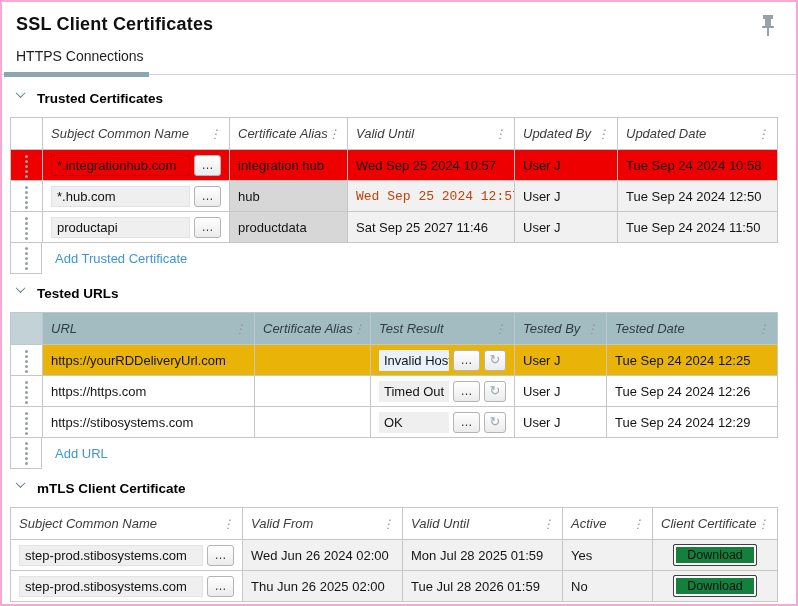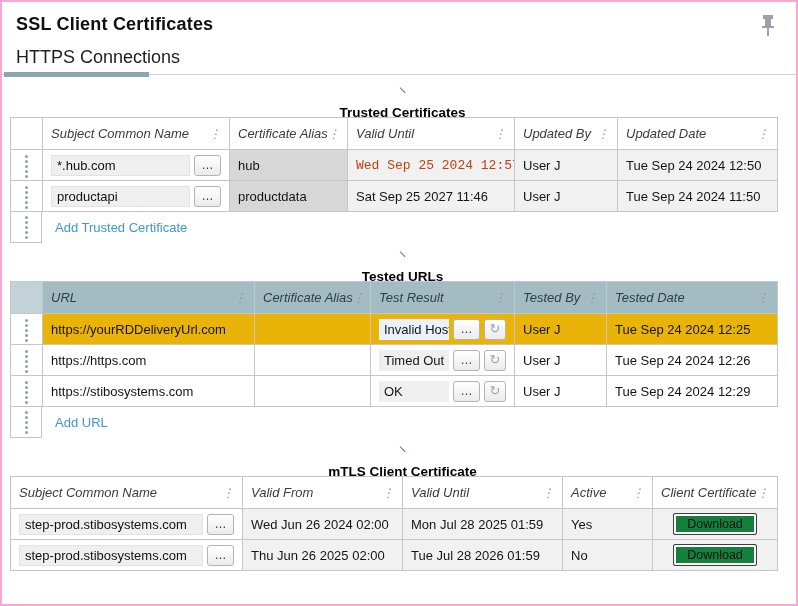--- a/index.html
+++ b/index.html
@@ -4,25 +4,25 @@
 <style>
   * { box-sizing: border-box; margin: 0; padding: 0; }
   html,body { background:#fff; }
   body { font-family:"Liberation Sans", sans-serif; }
   .app { position:relative; width:798px; height:606px; border:2px solid #f9a8d4; background:#fff; padding:10px 8px 14px 8px; overflow:hidden; }
 
   .page-title { font-size:18px; font-weight:bold; color:#101010; margin:2px 0 0 6px; letter-spacing:.2px; }
   .pin-wrap { position:absolute; top:12px; right:20px; width:16px; height:24px; }
 
   .tabs { position:relative; margin-top:12px; height:32px; }
-  .tab-label { display:inline-block; margin-left:6px; font-size:18px; color:#1e1e1e; }
+  .tab-label { display:inline-block; margin-left:6px; font-size:14px; color:#1e1e1e; }
   .tabs-line { position:absolute; left:-8px; right:-8px; bottom:4px; height:1px; background:#cfd4d6; }
   .tab-underline { position:absolute; left:-6px; bottom:2px; width:145px; height:5px; background:#8aa7b1; }
 
-  .section-header { display:flex; align-items:center; gap:13px; margin:12px 0 6px 7px; height:20px;flex-direction:column; }
+  .section-header { display:flex; gap:13px; margin:12px 0 6px 7px; height:20px; }
   .chevron { width:7px; height:7px; border-right:1.6px solid #5f7d8c; border-bottom:1.6px solid #5f7d8c; transform:rotate(45deg) translate(-1px,-1px); }
   .section-title { font-weight:bold; font-size:13.5px; color:#000; }
 
   table { border-collapse:collapse; table-layout:fixed; width:767px; }
   th, td { border:1px solid #c6c6c6; font-size:13px; color:#141414; padding:0 8px; height:31px; white-space:nowrap; overflow:hidden; text-align:left; vertical-align:middle; }
   th { height:32px; font-weight:normal; color:#3c3c3c; }
   .th-inner { display:flex; align-items:center; justify-content:space-between;font-style:italic; }
   .col-menu { color:#8f8f8f; font-size:12px; line-height:1; flex:0 0 auto; }
 
   .cell-handle { width:32px; padding:0; text-align:center; background:#fff; }
@@ -117,20 +117,33 @@
               <span class="col-menu">⋮</span>
             </span>
           </th>
       <th>
             <span class="th-inner">
               <span>Updated Date</span>
               <span class="col-menu">⋮</span>
             </span>
           </th>
     </tr>
+    <tr class="row-error">
+      <td class="cell-handle"><span class="drag-dots"></span></td>
+      <td>
+        <span class="inline-field">
+          <input class="cell-input" readonly="" value="*.integrationhub.com" style="">
+          <button class="btn-mini">…</button>
+        </span>
+      </td>
+      <td>integration hub</td>
+      <td>Wed Sep 25 2024 10:57</td>
+      <td>User J</td>
+      <td>Tue Sep 24 2024 10:58</td>
+    </tr>
     <tr>
       <td class="cell-handle"><span class="drag-dots"></span></td>
       <td>
         <span class="inline-field">
           <input class="cell-input" readonly="" value="*.hub.com" style="">
           <button class="btn-mini">…</button>
         </span>
       </td>
       <td class="cell-dim">hub</td>
       <td class="cell-soft text-danger">Wed Sep 25 2024 12:57</td>

